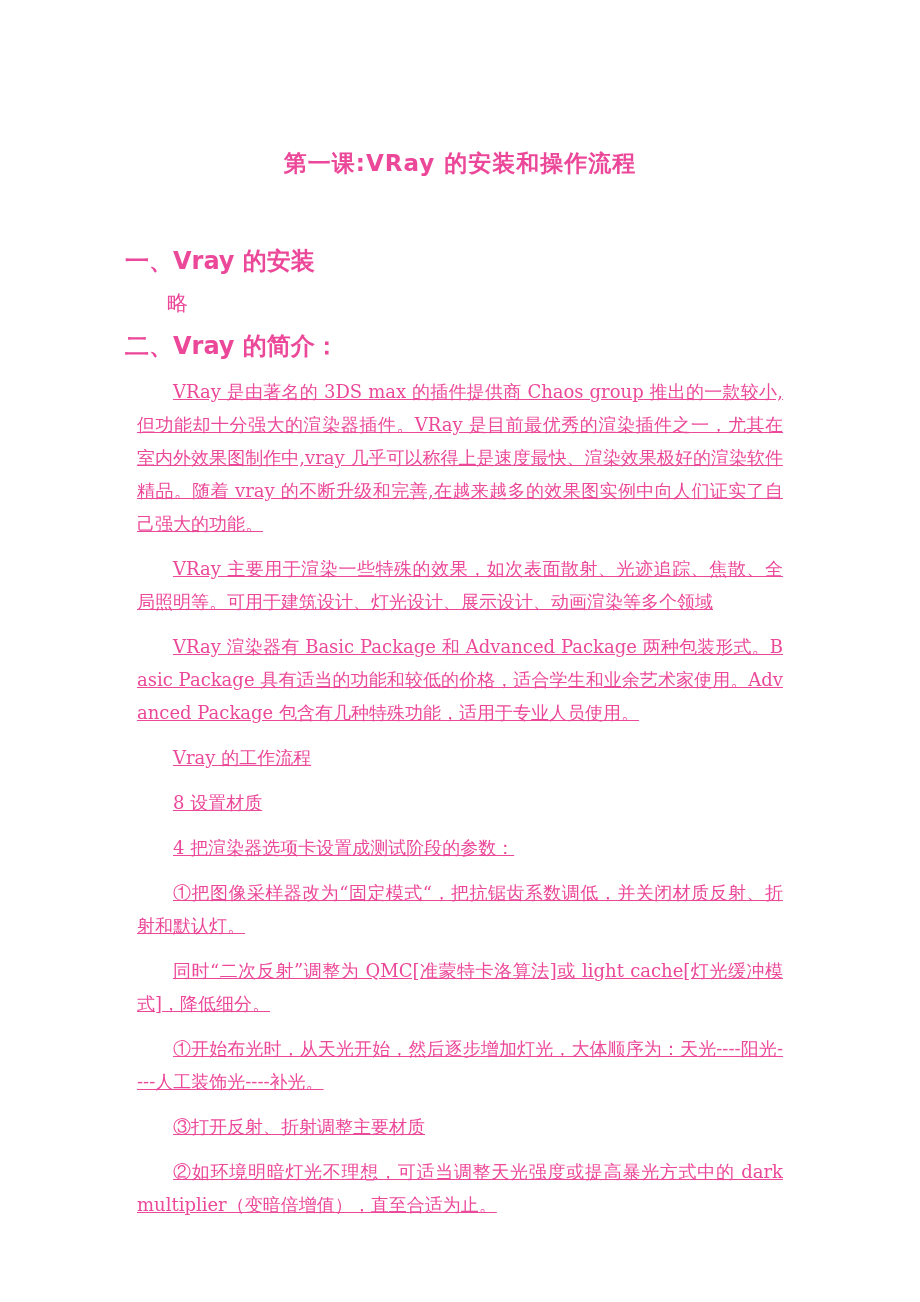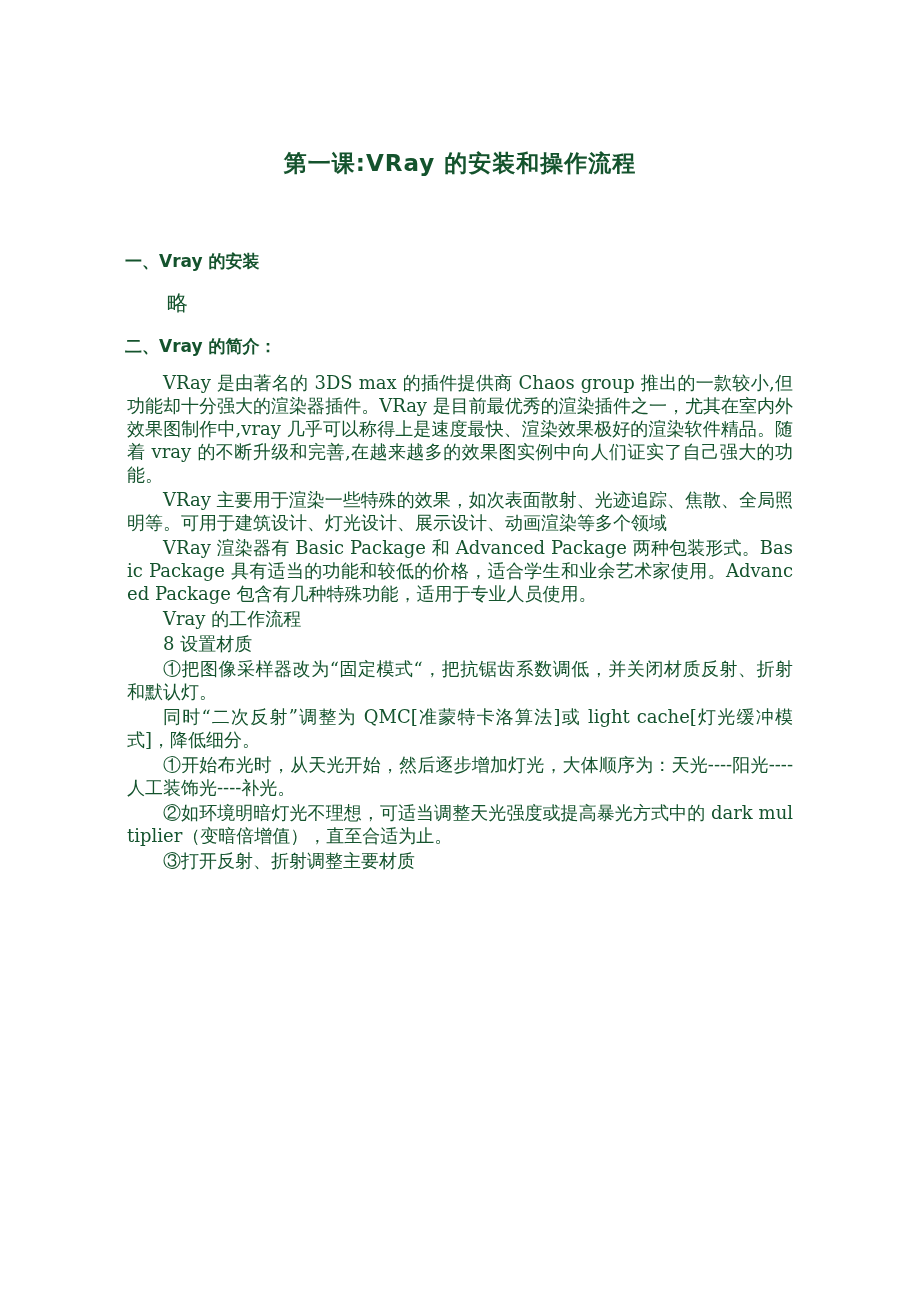--- a/index.html
+++ b/index.html
@@ -7,70 +7,72 @@
     padding: 0;
     background: #ffffff;
   }
   .page {
     position: relative;
     width: 920px;
     height: 1302px;
     background: #ffffff;
     box-sizing: border-box;
     padding: 148px 125px 0 125px;
-    color: #14532d;
+    color: #ec4899;
     font-family: "DejaVu Serif", "Liberation Serif", serif;
   }
   .title {
     margin: 0 0 66px 0;
     text-align: center;
     font-size: 23px;
     font-weight: bold;
     font-family: "DejaVu Sans", "Liberation Sans", sans-serif;
     letter-spacing: 1px;
   }
   .heading {
     margin: 0 0 8px 0;
-    font-size: 17px;
+    font-size: 24px;
     line-height: 33px;
     font-weight: bold;
     font-family: "DejaVu Sans", "Liberation Sans", sans-serif;
   }
   .brief {
     margin: 0 0 10px 0;
     font-size: 21px;
     line-height: 34px;
     padding-left: 2em;
   }
   .para {
-    margin: 2px;
+    margin: 12px;
     font-size: 18px;
-    line-height: 23px;
+    line-height: 33px;
     text-indent: 2em;
     text-align: justify;
     word-break: break-all;
+    text-decoration: underline;
   }
 </style>
 </head>
 <body>
 
 <div class="page">
 
   <h1 class="title">第一课:VRay 的安装和操作流程</h1>
 
   <h2 class="heading">一、Vray 的安装</h2>
 
   <p class="brief">略</p>
 
   <h2 class="heading">二、Vray 的简介：</h2>
 
   <p class="para">VRay 是由著名的 3DS max 的插件提供商 Chaos group 推出的一款较小,但功能却十分强大的渲染器插件。VRay 是目前最优秀的渲染插件之一，尤其在室内外效果图制作中,vray 几乎可以称得上是速度最快、渲染效果极好的渲染软件精品。随着 vray 的不断升级和完善,在越来越多的效果图实例中向人们证实了自己强大的功能。</p>
   <p class="para">VRay 主要用于渲染一些特殊的效果，如次表面散射、光迹追踪、焦散、全局照明等。可用于建筑设计、灯光设计、展示设计、动画渲染等多个领域</p>
   <p class="para">VRay 渲染器有 Basic Package 和 Advanced Package 两种包装形式。Basic Package 具有适当的功能和较低的价格，适合学生和业余艺术家使用。Advanced Package 包含有几种特殊功能，适用于专业人员使用。</p>
   <p class="para">Vray 的工作流程</p>
   <p class="para">8 设置材质</p>
+  <p class="para">4 把渲染器选项卡设置成测试阶段的参数：</p>
   <p class="para">①把图像采样器改为“固定模式“，把抗锯齿系数调低，并关闭材质反射、折射和默认灯。</p>
   <p class="para">同时“二次反射”调整为 QMC[准蒙特卡洛算法]或 light cache[灯光缓冲模式]，降低细分。</p>
   <p class="para">①开始布光时，从天光开始，然后逐步增加灯光，大体顺序为：天光----阳光----人工装饰光----补光。</p>
+  <p class="para">③打开反射、折射调整主要材质</p>
   <p class="para">②如环境明暗灯光不理想，可适当调整天光强度或提高暴光方式中的 dark multiplier（变暗倍增值），直至合适为止。</p>
-  <p class="para">③打开反射、折射调整主要材质</p>
 
 </div>
 
 </body></html>

